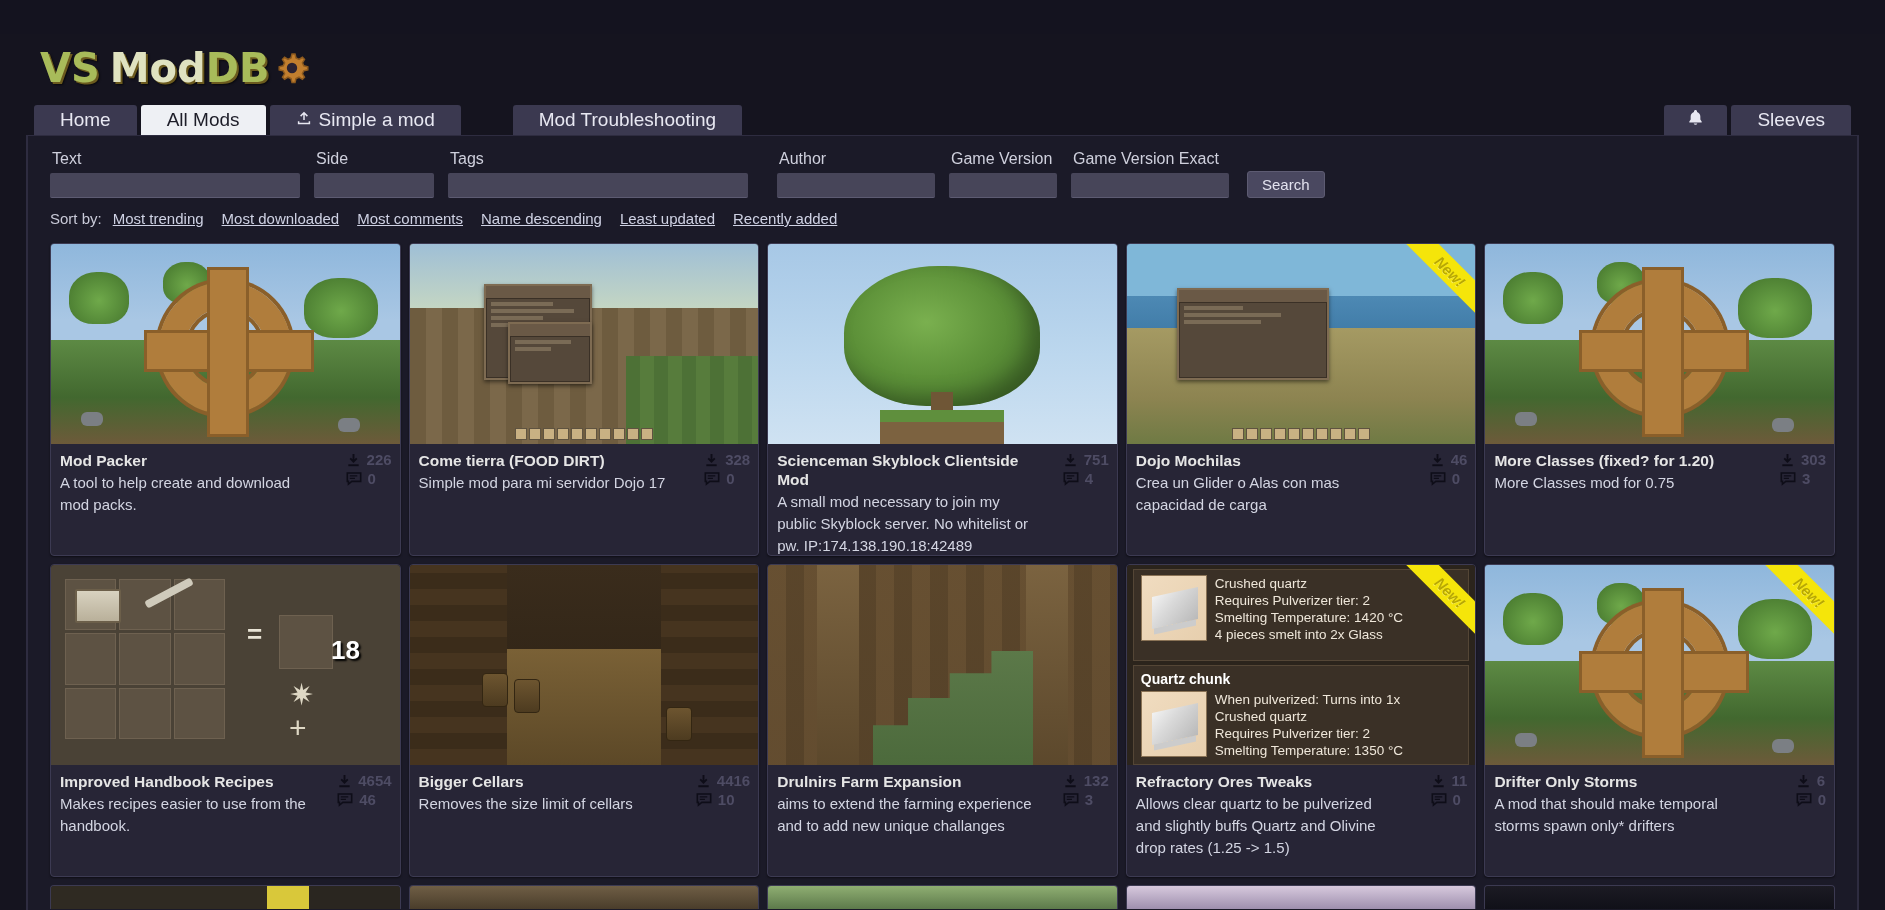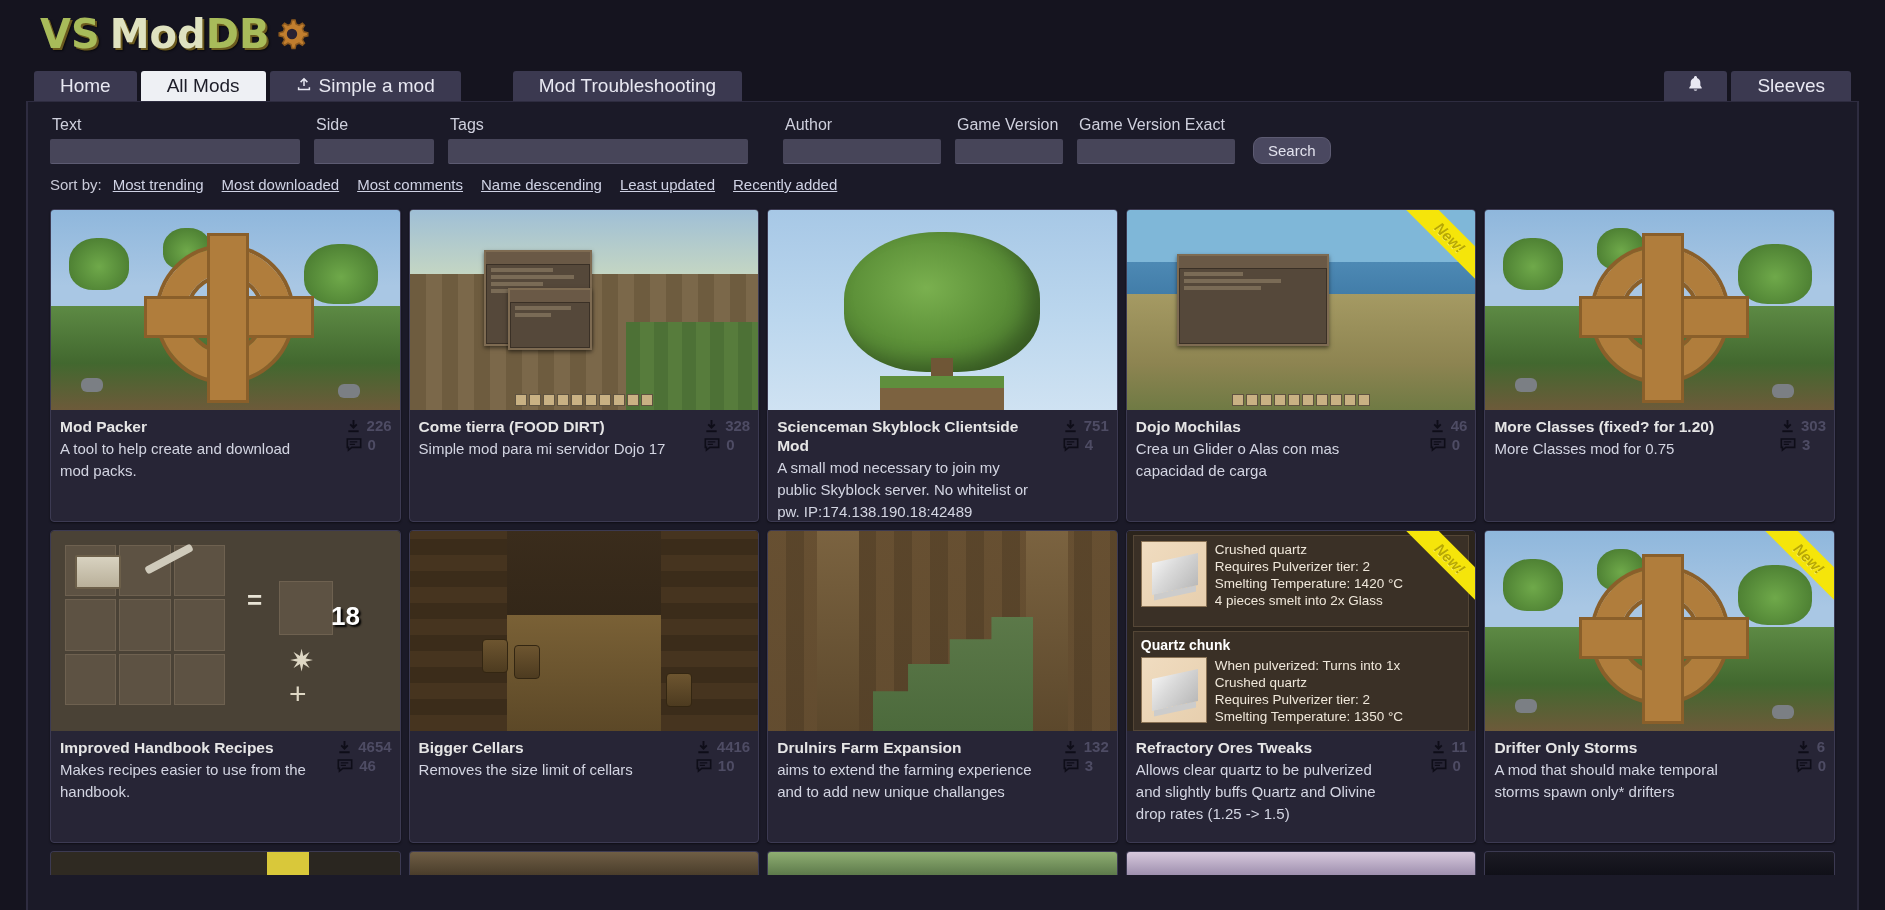--- a/index.html
+++ b/index.html
@@ -12,20 +12,21 @@
   }
 
   
   #page { position: relative; width: 1885px; height: 910px; background: #15141f; }
 
   .header-bar {
     height: 68px;
     background: #15141f;
     display: flex; align-items: center;
     padding-left: 40px;
+    margin-top: 34px;
   }
   .logo { display: flex; align-items: baseline; gap: 0px; user-select: none; }
   .logo-vs {
     font-size: 40px; font-weight: bold; letter-spacing: 0px;
     color: #a8bb5a;
     text-shadow: 2px 2px 0 #6b5a1e, 3px 3px 2px rgba(0,0,0,.6);
     font-family: "DejaVu Sans", sans-serif;
   }
   .logo-mod {
     font-size: 40px; font-weight: bold;
@@ -102,28 +103,28 @@
   .f-side input { width: 120px; }
   .f-tags input { width: 300px; }
   .f-author input { width: 158px; }
   .f-gv input { width: 108px; }
   .f-gve input { width: 158px; }
   .search-btn {
     height: 27px;
     background: #4a4860;
     color: #e2e2ee;
     border: 1px solid #5d5b72;
-    border-radius: 9px;
+    border-radius: 3px;
     font-size: 15px;
     padding: 0 14px;
     cursor: pointer;
     margin-left: 4px;
     font-family: "Liberation Sans", sans-serif;
   }
-  .gap-author { margin-left: 21px; }
+  .gap-author { margin-left: 15px; }
 
   
   .sortrow {
     margin-top: 12px;
     font-size: 15px;
     color: #c9cad8;
     display: flex; align-items: center; gap: 4px;
     white-space: nowrap;
   }
   .sortrow .lbl { margin-right: 7px; }

